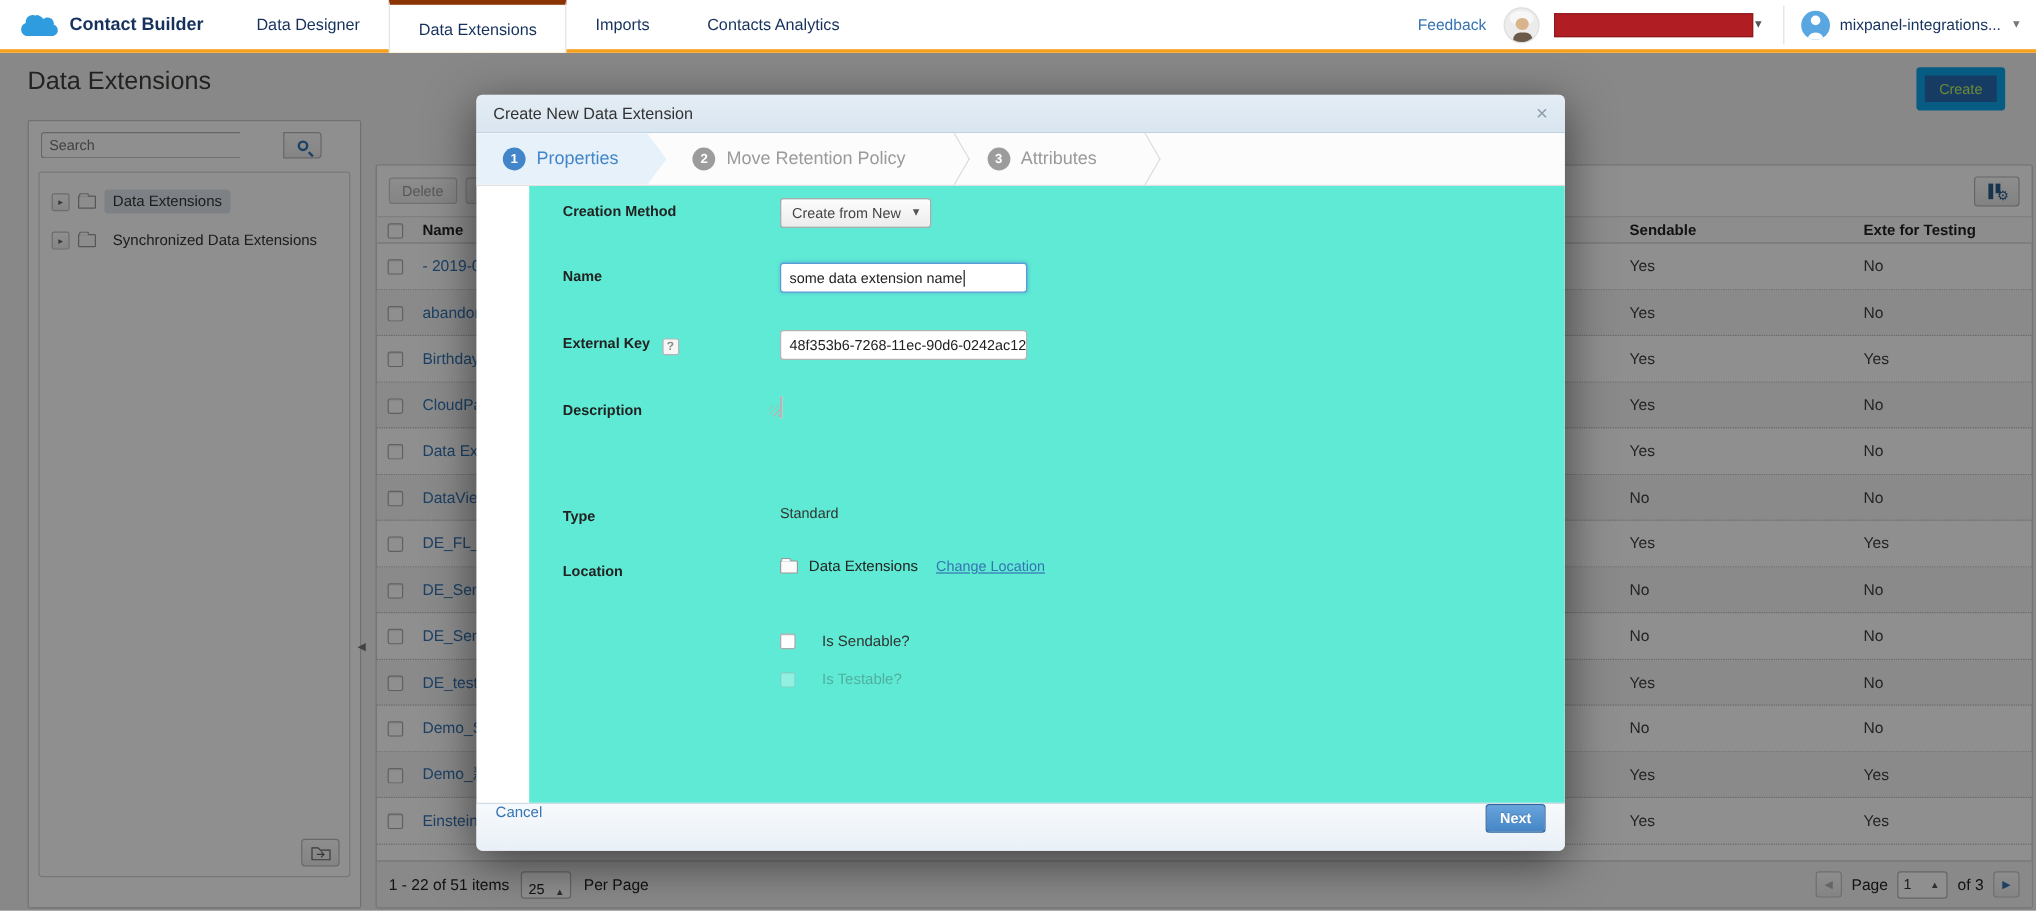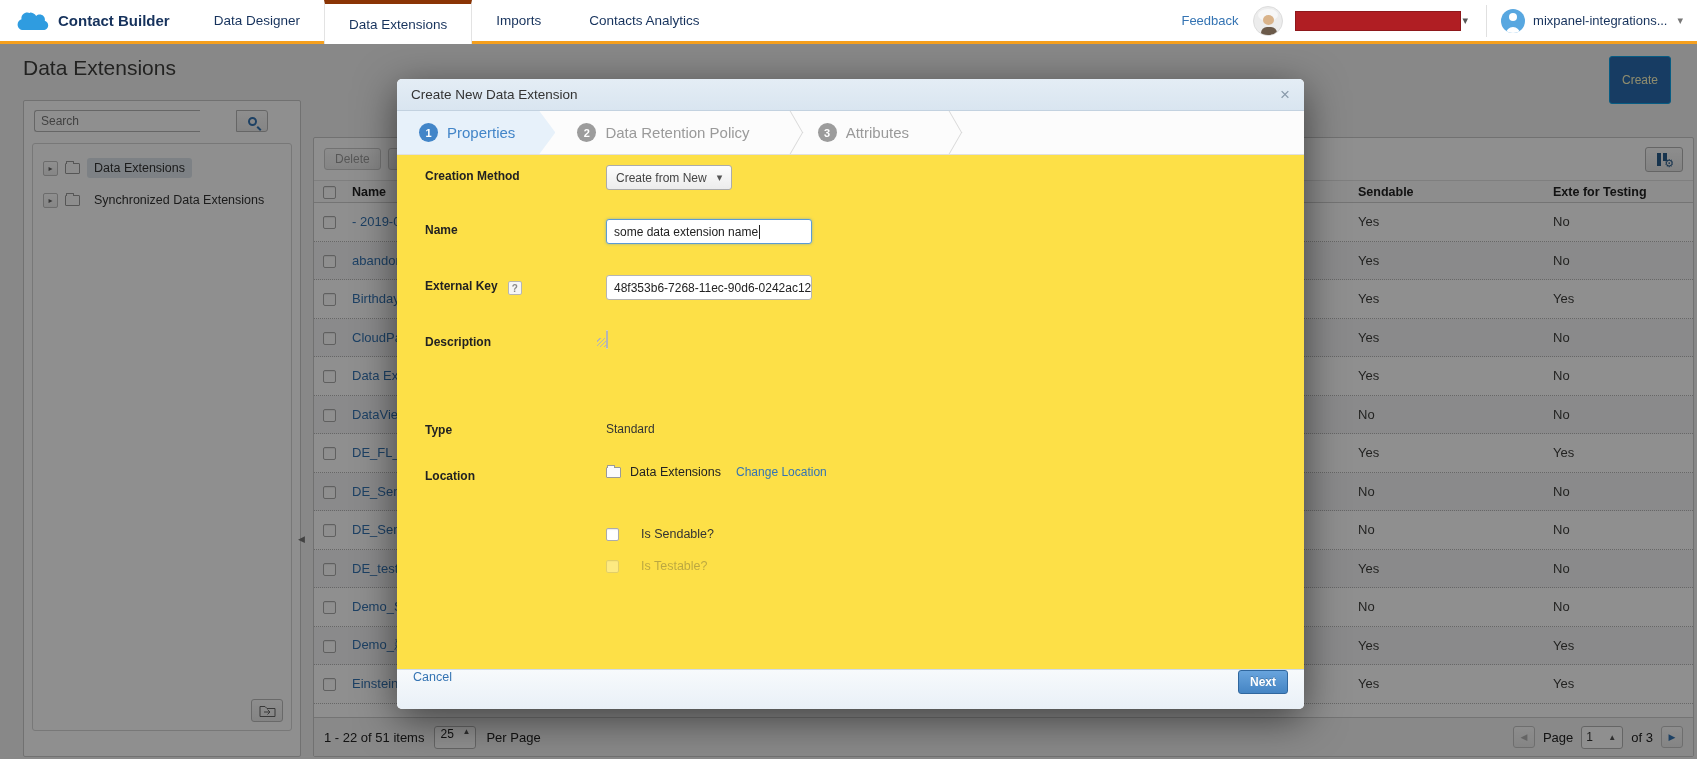--- a/index.html
+++ b/index.html
@@ -40,22 +40,22 @@
   .user-avatar { width:24px; height:24px; border-radius:50%; background:#58a7e0; position:relative; overflow:hidden; margin-right:8px; }
   .user-avatar .head { position:absolute; top:4px; left:8px; width:8px; height:8px; border-radius:50%; background:#fff; }
   .user-avatar .torso { position:absolute; bottom:-3px; left:5px; width:14px; height:9px; border-radius:7px 7px 0 0; background:#fff; }
   .account-name { font-size:13px; color:#16325c; margin-right:26px; max-width:160px; overflow:hidden; white-space:nowrap; }
   .nav-right .acct-caret { color:#777; margin-left:-16px; }
 
   
   .page { position:absolute; top:44px; left:0; width:1697px; height:715px; background:#f2f2f2; z-index:1; }
   .page-title { position:absolute; top:12px; left:23px; font-size:21px; color:#3e3e3c; }
   .create-button {
-    position:absolute; top:12px; right:26px; background:#2A6BB0; color:#fef9c3; font-size:12px;
-    border:1px solid #0ea5e9; border-radius:3px; padding:16px 12px; cursor:pointer;
+    position:absolute; top:12px; right:26px; background:#2A6BB0; color:#bef264; font-size:12px;
+    border:7px solid #0ea5e9; border-radius:3px; padding:4px 12px; cursor:pointer;
   }
 
   .sidebar-panel {
     position:absolute; left:23px; top:56px; width:278px; height:657px;
     background:#fff; border:1px solid #c9c9c9; border-radius:2px;
   }
   .search-row { padding:9px 10px; display:flex;gap:36px; }
   .search-input {
     width:166px; height:22px; border:1px solid #b7b7b7; border-right:none; border-radius:3px 0 0 3px;
     font-size:12px; padding:0 6px; color:#555; font-family:"Liberation Sans",sans-serif;
@@ -116,21 +116,21 @@
     background:#fff; box-shadow:inset 0 1px 1px rgba(0,0,0,.08); vertical-align:middle; cursor:pointer;
   }
   .name-link { color:#3574B3; text-decoration:none; font-size:13px; cursor:pointer; }
 
   .list-footer {
     position:absolute; bottom:0; left:0; right:0; height:39px; background:#f5f5f5;
     border-top:1px solid #cfcfcf; display:flex; align-items:center; padding:0 10px; font-size:13px; color:#222;
   }
   .size-select {
     margin:0 10px; width:42px; height:23px; border:1px solid #b5b5b5; border-radius:3px; background:#fff;
-    display:flex; align-items:flex-start; justify-content:space-between; padding:0 5px; font-size:12px; cursor:pointer;
+    display:flex; align-items:flex-end; justify-content:space-between; padding:0 5px; font-size:12px; cursor:pointer;
   }
   .spin-up { font-size:8px; color:#555; } .spin-up::after { content:"\25B2"; }
   .pager { margin-left:auto; display:flex; align-items:center; gap:8px; }
   .pager-btn {
     width:22px; height:22px; border:1px solid #c5c5c5; border-radius:3px; background:linear-gradient(#fcfcfc,#ececec);
     display:flex; align-items:center; justify-content:center; font-size:9px; cursor:pointer;
   }
   .pager-btn.prev { color:#b5b5b5; } .pager-btn.prev::after { content:"\25C0"; }
   .pager-btn.next { color:#3574B3; } .pager-btn.next::after { content:"\25B6"; }
   .page-input-wrap { width:42px; height:23px; border:1px solid #b5b5b5; border-radius:3px; background:#fff; display:flex; align-items:center; padding:0 4px; }
@@ -158,21 +158,21 @@
     width:19px; height:19px; border-radius:50%; background:#9c9c9c; color:#fff; font-size:11px; font-weight:700;
     display:flex; align-items:center; justify-content:center; flex:0 0 auto;
   }
   .step.active .step-circle { background:#4285C8; }
   .step-label { font-size:15px; color:#9a9a9a; white-space:nowrap; }
   .step.active .step-label { color:#4285C8; }
   .step-sep { align-self:stretch; width:16px; position:relative; }
   .step-sep::before { content:""; position:absolute; left:2px; top:0; width:14px; height:22px; border-right:1px solid #d8d8d8; transform:skewX(30deg); }
   .step-sep::after { content:""; position:absolute; left:2px; bottom:0; width:14px; height:22px; border-right:1px solid #d8d8d8; transform:skewX(-30deg); }
 
-  .modal-body { position:relative; height:514px; background:#fde047; }
+  .modal-body { position:relative; height:514px; background:#5eead4;margin-left:44px; }
   .form-row { position:absolute; left:28px; right:20px; }
   .f-label { position:absolute; left:0; top:4px; font-size:12px; font-weight:700; color:#222; }
   .f-control { position:absolute; left:181px; top:0; }
   .dropdown-btn {
     height:25px; min-width:118px; border:1px solid #ababab; border-radius:3px;
     background:linear-gradient(#fdfdfd,#ececec); font-size:12px; color:#444;
     display:inline-flex; align-items:center; gap:10px; padding:0 9px; cursor:pointer;
   }
   .text-input {
     width:206px; height:25px; border:1px solid #b5b5b5; border-radius:3px; background:#fff;
@@ -185,21 +185,21 @@
     color:#8a8a8a; font-size:10px; text-align:center; line-height:13px; margin-left:10px; vertical-align:-2px; cursor:pointer;
   }
   .textarea-box { width:206px; height:47px; border:1px solid #b5b5b5; border-radius:4px; background:#fff; position:relative; }
   .textarea-box::after {
     content:""; position:absolute; right:1px; bottom:1px; width:9px; height:9px;
     background:repeating-linear-gradient(135deg, transparent 0 2px, #b5b5b5 2px 3px);
   }
   .plain-value { font-size:12px; color:#333; padding-top:4px; }
   .location-row { display:flex; align-items:center; gap:9px; }
   .location-name { font-size:12.5px; color:#222; }
-  .change-link { font-size:12px; color:#3574B3; margin-left:6px; cursor:pointer; }
+  .change-link { font-size:12px; color:#3574B3; margin-left:6px; cursor:pointer;text-decoration:underline; }
   .check-row { display:flex; align-items:center; gap:22px; }
   .check-label { font-size:12.5px; color:#333; }
   .check-row.disabled { opacity:0.32; }
 
   .modal-footer {
     position:absolute; bottom:0; left:0; right:0; height:40px;
     background:linear-gradient(#f7fafc,#e9f0f7); border-top:1px solid #cfdbe7;
     display:flex; align-items:flex-start; padding:0 16px;
   }
   .cancel-link { color:#3574B3; font-size:12.5px; cursor:pointer; }
@@ -410,21 +410,21 @@
     <span class="modal-close"></span>
   </div>
 
   <div class="steps">
     <div class="step active">
       <span class="step-circle">1</span>
       <span class="step-label">Properties</span>
     </div>
     <div class="step">
       <span class="step-circle">2</span>
-      <span class="step-label">Data Retention Policy</span>
+      <span class="step-label">Move Retention Policy</span>
     </div>
     <div class="step-sep"></div>
     <div class="step">
       <span class="step-circle">3</span>
       <span class="step-label">Attributes</span>
     </div>
     <div class="step-sep"></div>
   </div>
 
   <div class="modal-body">

